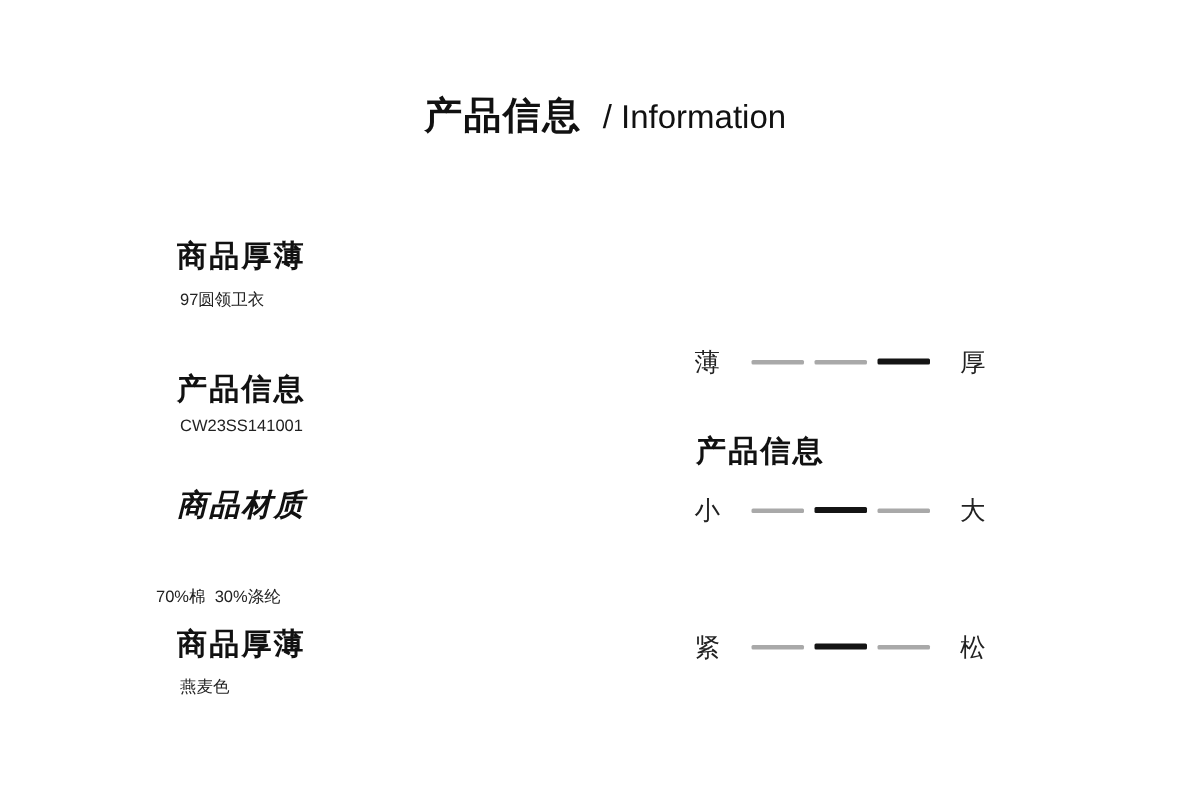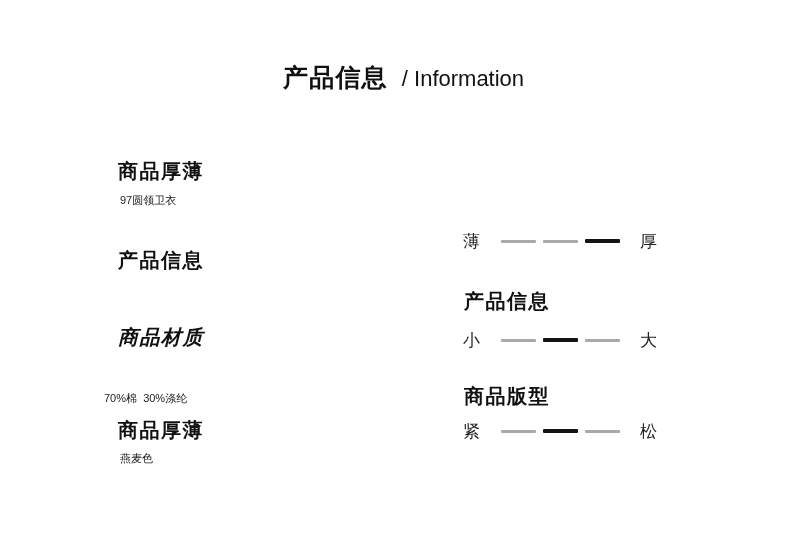--- a/index.html
+++ b/index.html
@@ -101,20 +101,21 @@
 
   <div class="abs title-row">
     <span class="title-cn">产品信息</span>
     <span class="title-en">/ Information</span>
   </div>
 
   <div class="abs field-label" style="left:118px; top:161px;">商品厚薄</div>
   <div class="abs field-value" style="left:120px; top:195px;">97圆领卫衣</div>
 
   <div class="abs field-label" style="left:118px; top:250px;">产品信息</div>
+  <div class="abs field-value" style="left:120px; top:279px;">CW23SS141001</div>
 
   <div class="abs field-label" style="left:118px; top:327px;font-style:italic;">商品材质</div>
   <div class="abs field-value" style="left:104px; top:360px;margin-top:33px;">70%棉  30%涤纶</div>
 
   <div class="abs field-label" style="left:118px; top:420px;">商品厚薄</div>
   <div class="abs field-value" style="left:120px; top:453px;">燕麦色</div>
 
   <div class="abs scale-row" style="left:463px; top:230px;">
     <span class="scale-end min">薄</span>
     <span class="dashes">
@@ -129,21 +130,20 @@
   <div class="abs scale-row" style="left:463px; top:329px;">
     <span class="scale-end min">小</span>
     <span class="dashes">
       <span class="dash"></span>
       <span class="dash active"></span>
       <span class="dash"></span>
     </span>
     <span class="scale-end max">大</span>
   </div>
 
-  <div class="abs scale-label" style="left:464px; top:386px;">商品版型</div>
   <div class="abs scale-row" style="left:463px; top:420px;">
     <span class="scale-end min">紧</span>
     <span class="dashes">
       <span class="dash"></span>
       <span class="dash active"></span>
       <span class="dash"></span>
     </span>
     <span class="scale-end max">松</span>
   </div>
 

